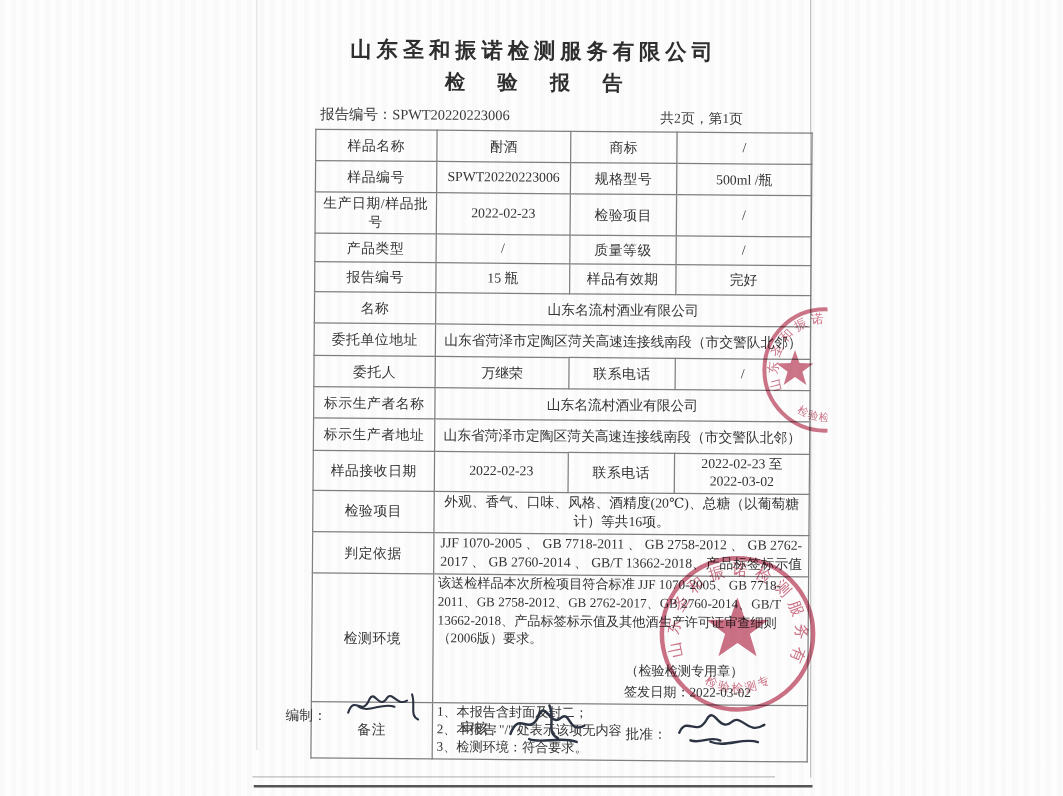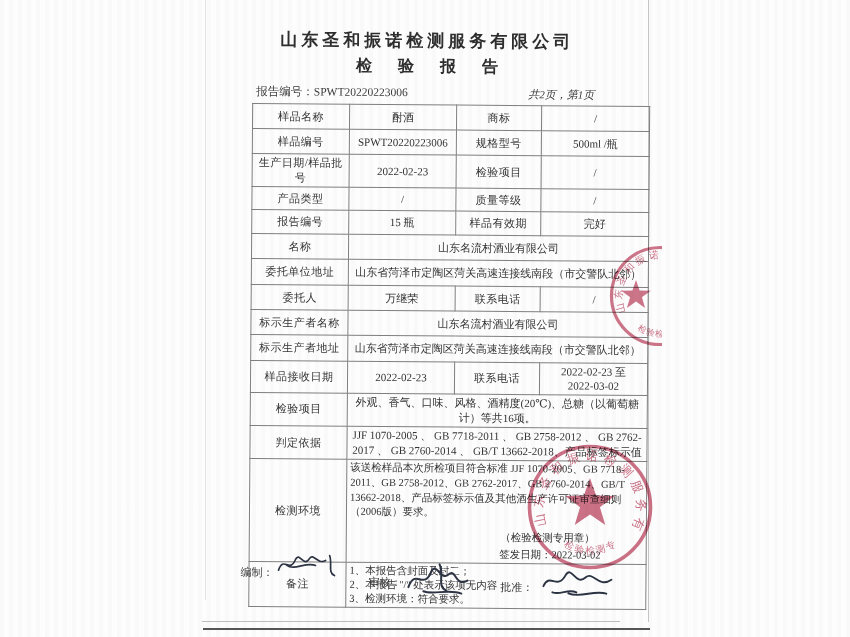--- a/index.html
+++ b/index.html
@@ -10,21 +10,21 @@
   .page-edge-left{position:absolute;left:205px;top:0;width:1px;height:600px;background:#e2e2e2;}
   .page-edge-right{position:absolute;left:648px;top:0;width:1px;height:622px;background:#c4c4c4;}
   .page-edge-bottom1{position:absolute;left:202px;top:621px;width:418px;height:1px;background:#bdbdbd;}
   .page-edge-bottom2{position:absolute;left:203px;top:628px;width:447px;height:2px;background:#555;}
   .doc{position:absolute;left:0;top:0;width:445px;height:620px;transform:rotate(0.45deg);transform-origin:60px 0;}
   .title1{position:absolute;left:0;top:28px;width:445px;text-align:center;
     font-size:17px;font-weight:bold;letter-spacing:4px;color:#2e2e2e;}
   .title2{position:absolute;left:0;top:55px;width:445px;text-align:center;
     font-size:16px;font-weight:bold;letter-spacing:11px;text-indent:11px;color:#2e2e2e;}
   .report-no{position:absolute;left:52px;top:84px;font-size:11.5px;color:#3a3a3a;}
-  .pagination{position:absolute;right:55px;top:85px;font-size:11px;color:#3a3a3a;font-style:italic;}
+  .pagination{position:absolute;right:55px;top:85px;font-size:11px;color:#3a3a3a;}
   table.rpt{position:absolute;left:48px;top:103px;width:397px;border-collapse:collapse;table-layout:fixed;}
   table.rpt td{border:1px solid #7f7f7f;font-size:11px;color:#333;
     text-align:center;vertical-align:middle;padding:1px 3px;overflow:hidden;}
   td.lab{letter-spacing:0.5px;}
   td.longtxt{text-align:left;font-size:10.5px;padding:2px 6px;line-height:1.38;}
   td.addr{font-size:10.5px;}
   .conc-wrap{text-align:left;}
   .conc-text{font-size:10.5px;line-height:1.4;text-align:left;}
   .seal-note{font-size:10.5px;text-align:right;padding-right:48px;margin-top:10px;}
   .issue-date{font-size:10.5px;text-align:right;padding-right:42px;margin-top:2px;}
@@ -139,21 +139,21 @@
      <td class="lab">备注</td>
      <td colspan="3" class="longtxt">
         <span class="remark-line">1、本报告含封面及封二；</span>
         <span class="remark-line">2、本报告 "/" 处表示该项无内容；</span>
         <span class="remark-line">3、检测环境：符合要求。</span>
      </td>
    </tr>
   </tbody>
       </table>
 
-  <div class="footer-label" style="left:40px;top:565px">编制：</div>
+  <div class="footer-label" style="left:28px;top:565px">编制：</div>
   <svg class="sig-svg" style="left:74px;top:550px" width="66" height="30" viewBox="0 0 66 30">
     <path d="M4,20 C9,5 15,24 21,9 C25,1 29,18 35,8 C39,2 43,15 51,10 M12,15 C20,21 31,11 41,15 M55,5 C58,13 53,22 60,25" fill="none" stroke="#2c3342" stroke-width="1.7" stroke-linecap="round"></path>
   </svg>
   <div class="footer-label" style="left:168px;top:574px">审核：</div>
   <svg class="sig-svg" style="left:203px;top:558px" width="76" height="38" viewBox="0 0 76 38">
     <path d="M5,28 C12,8 20,32 28,12 C33,2 37,22 45,15 C53,8 51,28 64,21 M20,32 C30,36 45,29 58,34 M36,5 C41,16 33,27 43,31" fill="none" stroke="#2c3342" stroke-width="2" stroke-linecap="round"></path>
   </svg>
   <div class="footer-label" style="left:300px;top:578px">批准：</div>
   <svg class="sig-svg" style="left:338px;top:560px" width="82" height="38" viewBox="0 0 82 38">
     <path d="M5,24 C11,10 19,28 27,13 C33,2 37,24 47,15 C55,8 60,26 73,17 M30,31 C42,36 56,27 68,31 M14,30 C22,33 30,26 38,30" fill="none" stroke="#2c3342" stroke-width="1.9" stroke-linecap="round"></path>

